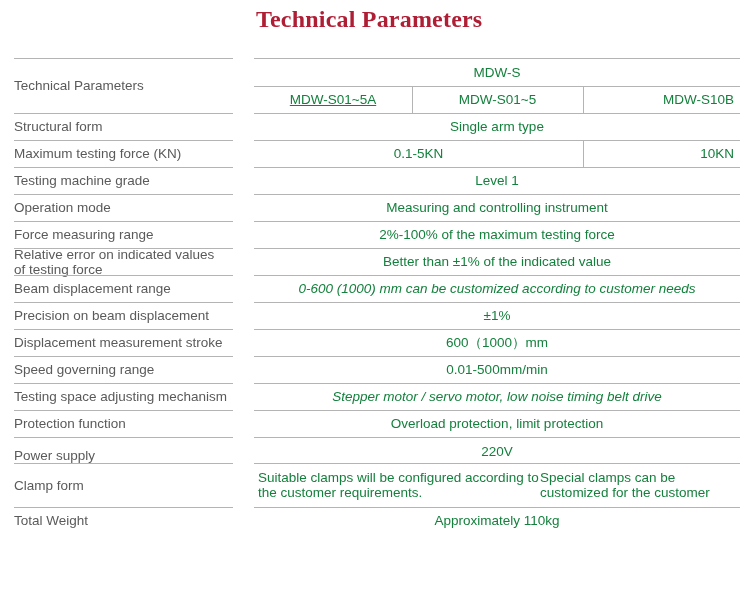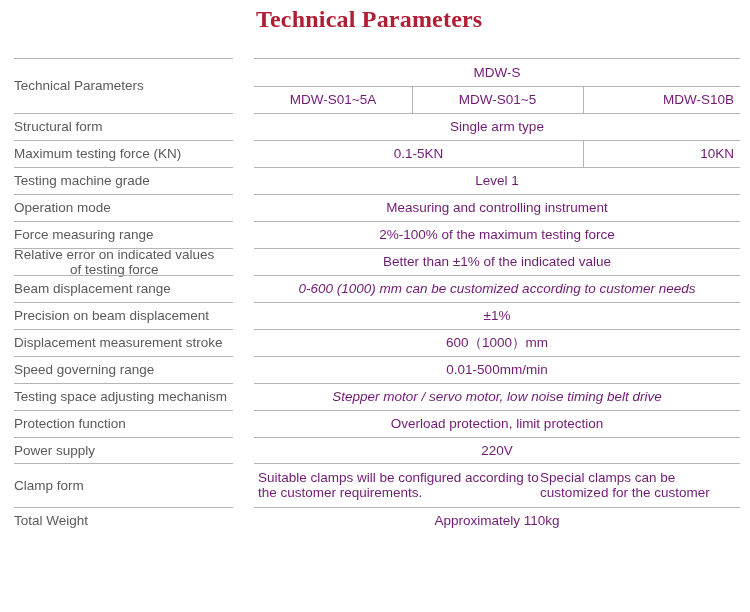--- a/index.html
+++ b/index.html
@@ -79,21 +79,21 @@
     left: 0;
     right: 10px;
     top: 0;
     height: 1px;
     background: #b4b4b4;
   }
 
   .value-cell {
     box-sizing: border-box;
     font-size: 13.5px;
-    color: #701a75;
+    color: #15803d;
     display: flex;
     align-items: center;
     justify-content: center;
     text-align: center;
     padding: 4px 6px;
     position: relative;
   }
   .value-cell.left-align {
     justify-content: flex-start;
     text-align: left;
@@ -103,33 +103,33 @@
     position: absolute;
     left: 0;
     top: 0;
     bottom: 0;
     width: 1px;
     background: #b4b4b4;
   }
 
   
   .col-full   { width: 486px; }
-  .col-1      { width: 158px; }
+  .col-1      { width: 158px; text-decoration: underline; }
   .col-2      { width: 171px; align-items: center; }
   .col-3      { width: 157px; justify-content: flex-end; }
   .col-12     { width: 329px; }
 
   
   .h28 { height: 28px; }
   .h27 { height: 27px; }
-  .h26 { height: 26px; }
+  .h26 { height: 26px; align-items: flex-end; }
   .h55 { height: 55px; }
   .h44 { height: 44px; }
 
-  .two-line { line-height: 1.14; text-align: center; }
+  .two-line { line-height: 1.14; }
   .nowrap { white-space: nowrap; font-style: italic; }
   .stack { display: flex; justify-content: center; }
 </style>
 </head>
 <body>
 
 <div id="page-title">Technical Parameters</div>
 
 <div id="spec-table">
 

